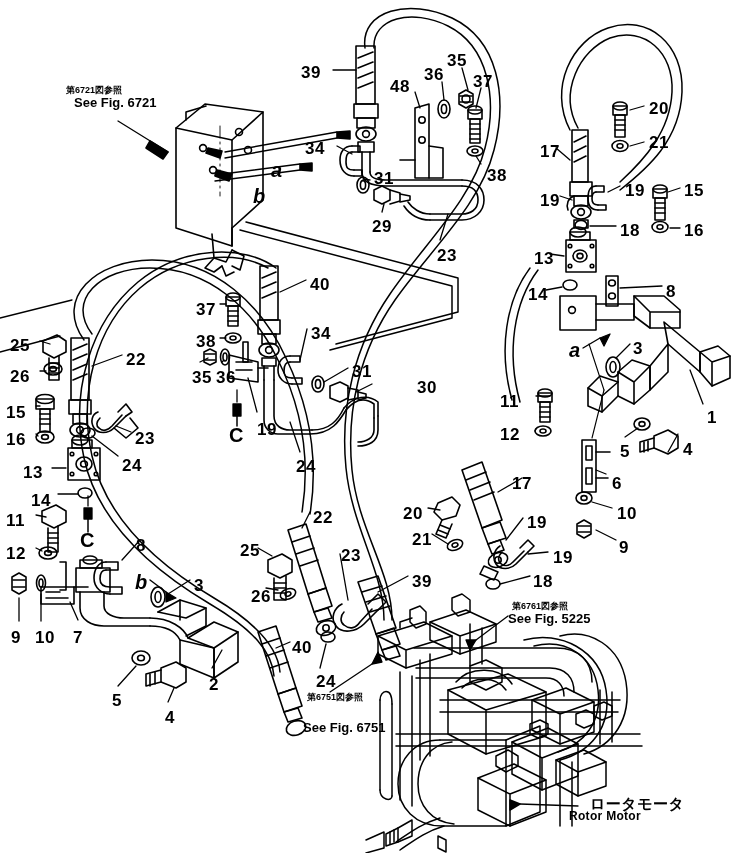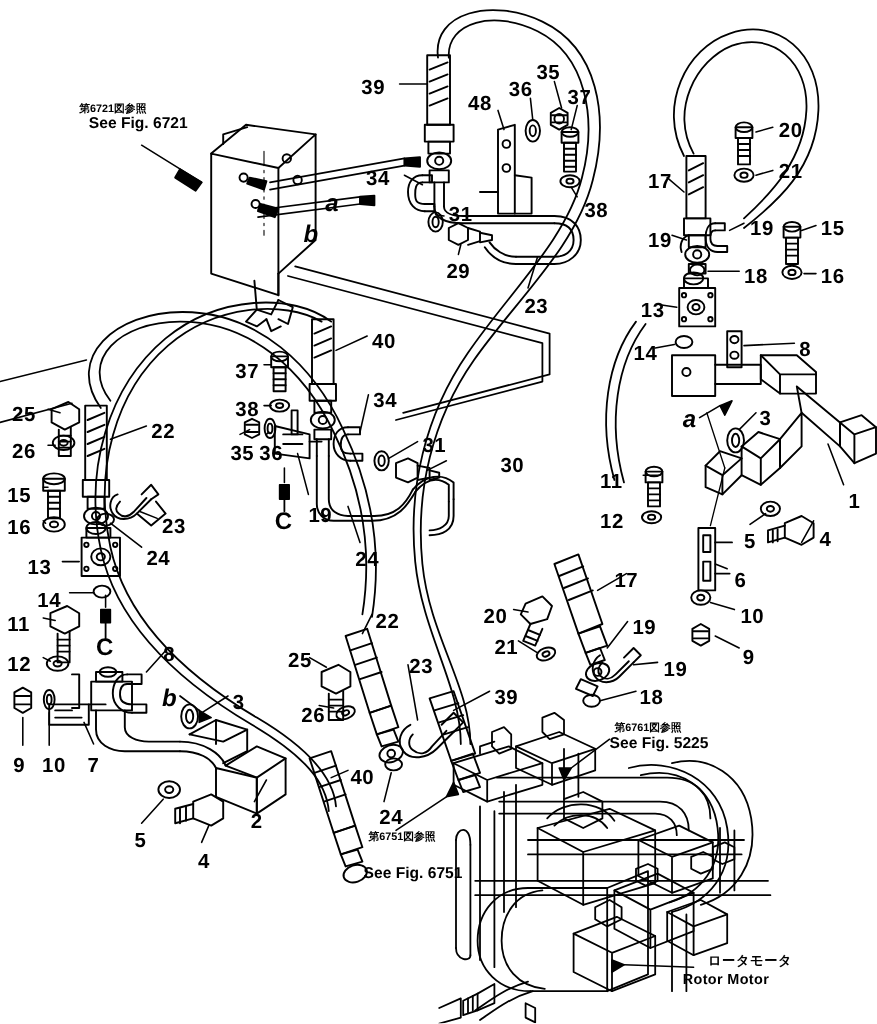--- a/index.html
+++ b/index.html
@@ -7,21 +7,21 @@
   #sheet{position:relative;width:731px;height:853px;background:#fff;overflow:hidden;}
   #sheet svg{position:absolute;left:0;top:0;}
   .lbl{position:absolute;font-family:"Liberation Sans",sans-serif;color:#000;
        font-weight:bold;white-space:nowrap;line-height:1;}
   .num{font-size:17px;letter-spacing:.5px;}
   .ltr{font-size:20px;font-style:italic;font-weight:bold;}
   .ltr-up{font-size:20px;font-weight:bold;}
   .ref{font-size:13px;letter-spacing:0px;}
   .jp{font-size:9px;letter-spacing:0px;font-weight:bold;}
   .mot{font-size:12px;letter-spacing:.3px;}
-  .jpm{font-size:11px;letter-spacing:.5px;font-weight:bold;}
+  .jpm{font-size:15px;letter-spacing:.5px;font-weight:bold;}
 </style>
 </head>
 <body>
 
 <div id="sheet">
 
 <svg width="731" height="853" viewBox="0 0 731 853" fill="none" stroke="#000" stroke-width="1.6" stroke-linecap="round" stroke-linejoin="round">
 
   <g>
     <path d="M176 128 L176 228 L232 246 L232 140 Z"></path>

